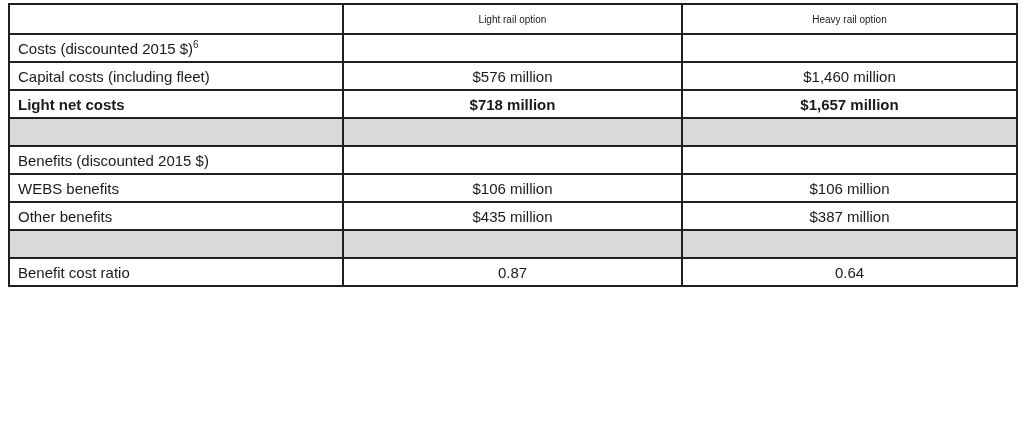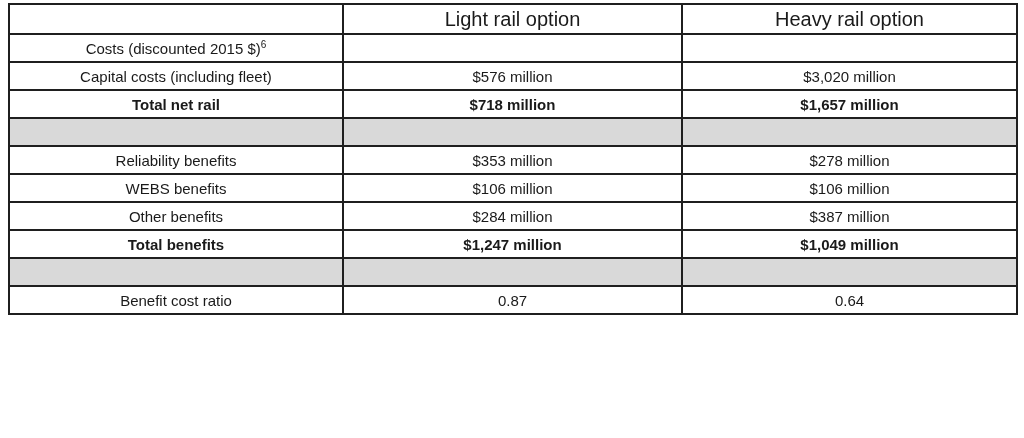--- a/index.html
+++ b/index.html
@@ -29,26 +29,26 @@
   .cba td, .cba th {
     border: 2px solid #1f1f1f;
     height: 28px;
     padding: 0 8px;
     box-sizing: border-box;
     font-weight: normal;
     overflow: hidden;
     white-space: nowrap;
   }
   .cba th { height: 30px; }
-  .label-cell { text-align: center; }
+  .label-cell { text-align: left; }
   .value-cell { text-align: center; }
   .head-cell {
     text-align: center;
     font-weight: bold;
-    font-size: 20px;
+    font-size: 10px;
   }
   .no-border { border: none; background: #ffffff; }
   .bold-row td { font-weight: bold; }
   .section-title { font-weight: bold; }
   .spacer-row td {
     background: #d9d9d9;
     height: 28px;
   }
   sup {
     font-size: 10px;
@@ -76,57 +76,52 @@
 
     <tr>
       <td class="label-cell section-title"><span>Costs (discounted 2015 $)</span><sup>6</sup></td>
       <td class="value-cell"></td>
       <td class="value-cell"></td>
     </tr>
 
     <tr>
       <td class="label-cell">Capital costs (including fleet)</td>
       <td class="value-cell">$576 million</td>
-      <td class="value-cell">$3,020 million</td>
+      <td class="value-cell">$1,460 million</td>
     </tr>
 
     <tr class="bold-row">
-      <td class="label-cell">Total net rail</td>
+      <td class="label-cell">Light net costs</td>
       <td class="value-cell">$718 million</td>
       <td class="value-cell">$1,657 million</td>
     </tr>
 
     <tr class="spacer-row">
       <td></td>
       <td></td>
       <td></td>
     </tr>
 
+    <tr>
+      <td class="label-cell section-title">Benefits (discounted 2015 $)</td>
+      <td class="value-cell"></td>
+      <td class="value-cell"></td>
+    </tr>
 
-    <tr>
-      <td class="label-cell">Reliability benefits</td>
-      <td class="value-cell">$353 million</td>
-      <td class="value-cell">$278 million</td>
-    </tr>
     <tr>
       <td class="label-cell">WEBS benefits</td>
       <td class="value-cell">$106 million</td>
       <td class="value-cell">$106 million</td>
     </tr>
     <tr>
       <td class="label-cell">Other benefits</td>
-      <td class="value-cell">$284 million</td>
+      <td class="value-cell">$435 million</td>
       <td class="value-cell">$387 million</td>
     </tr>
 
-    <tr class="bold-row">
-      <td class="label-cell">Total benefits</td>
-      <td class="value-cell">$1,247 million</td>
-      <td class="value-cell">$1,049 million</td>
-    </tr>
 
     <tr class="spacer-row">
       <td></td>
       <td></td>
       <td></td>
     </tr>
 
     <tr>
       <td class="label-cell">Benefit cost ratio</td>
       <td class="value-cell">0.87</td>

